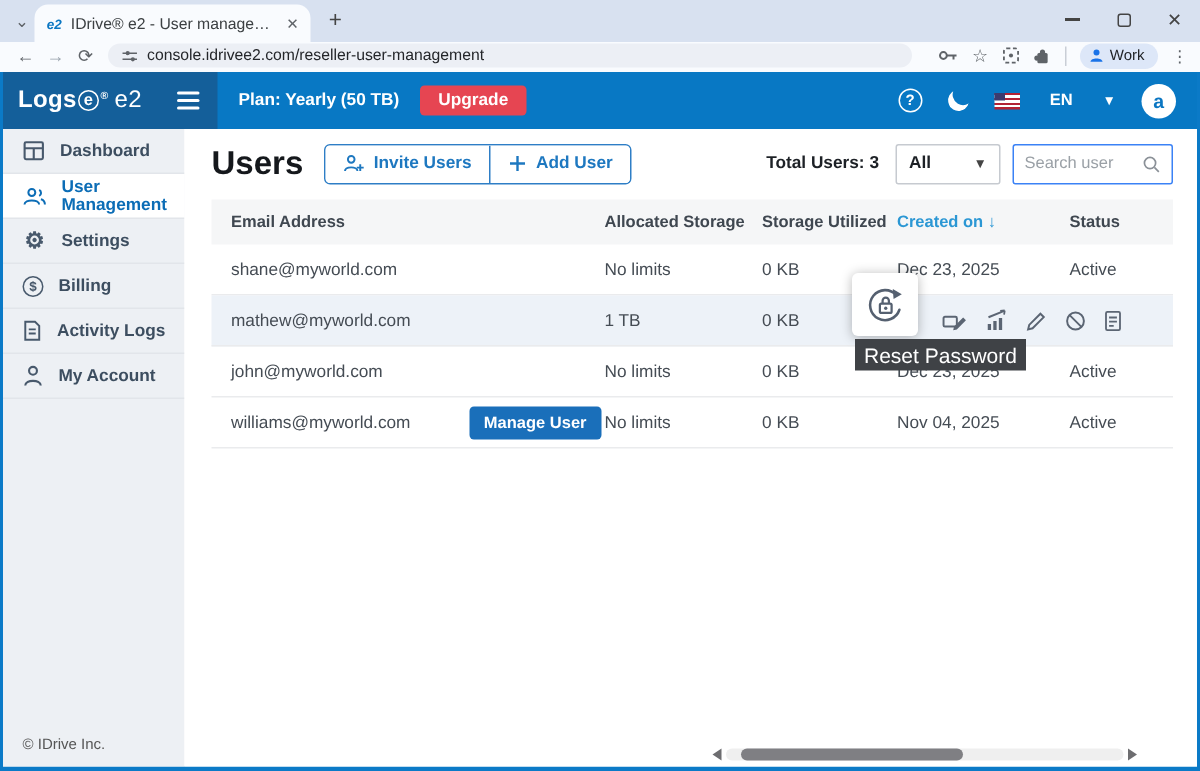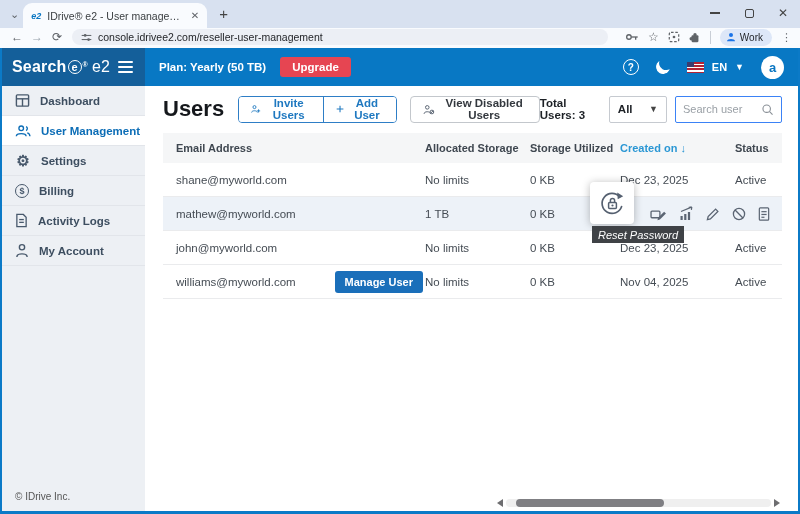--- a/index.html
+++ b/index.html
@@ -42,30 +42,30 @@
   .logo sup { font-size:7px; margin:-6px 1px 0 0; }
   .logo .prod { font-weight:normal; margin-left:3px; }
   .hamburger { display:flex; flex-direction:column; gap:3px; cursor:pointer; }
   .hamburger i { width:15px; height:2px; background:#fff; border-radius:1px; }
   .header-rest { flex:1; display:flex; align-items:center; padding:0 14px; gap:14px; }
   .plan-label { color:#fff; font-size:11.5px; font-weight:bold; }
   .upgrade-btn { background:#e64552; color:#fff; font-size:11.5px; font-weight:bold; border:none; border-radius:3px; padding:4px 12px; cursor:pointer; }
   .hdr-right { margin-left:auto; display:flex; align-items:center; gap:17px; }
   .help-ico { width:16px; height:16px; border:1.4px solid #fff; border-radius:50%; color:#fff; font-size:10px; font-weight:bold; display:flex; align-items:center; justify-content:center; cursor:pointer; }
   .moon-ico { width:14px; height:14px; border-radius:50%; box-shadow:inset 4px -3px 0 0 #fff; transform:rotate(-15deg); cursor:pointer; }
-  .lang { display:flex; align-items:center; gap:8px; cursor:pointer; }
+  .lang { display:flex; align-items:center; gap:20px; cursor:pointer; }
   .flag { width:17px; height:11px; background:repeating-linear-gradient(#b22234 0 1.6px, #fff 1.6px 3.2px); position:relative; }
   .flag::after { content:""; position:absolute; left:0; top:0; width:7px; height:5.5px; background:#3c3b6e; }
   .lang-code { color:#fff; font-size:11px; font-weight:bold; }
   .caret-w { color:#fff; font-size:9px; }
   .avatar { width:23px; height:23px; background:#fff; border-radius:50%; color:#0a76c2; font-size:13px; font-weight:bold; display:flex; align-items:center; justify-content:center; cursor:pointer; }
 
   .body { flex:1; display:flex; min-height:0; }
   
-  .sidebar { width:143px; background:#edf0f4; position:relative; flex:0 0 auto; }
+  .sidebar { width:121px; background:#edf0f4; position:relative; flex:0 0 auto; }
   .nav-item { height:30px; display:flex; align-items:center; gap:10px; padding-left:13px; font-size:11.5px; font-weight:bold; color:#3d4e60; border-bottom:1px solid #e2e5ea; cursor:pointer; }
   .nav-item svg, .nav-item .txt-ico { color:#48596c; flex:0 0 auto; }
   .nav-item.active { background:#fff; color:#0c6db6; }
   .nav-item.active svg { color:#0c6db6; }
   .gear-glyph { font-size:15px; line-height:1; width:16px; text-align:center; }
   .dollar-ico { width:14px; height:14px; border:1.3px solid currentColor; border-radius:50%; font-size:9px; font-weight:bold; display:flex; align-items:center; justify-content:center; }
   .sidebar-footer { position:absolute; bottom:9px; left:13px; font-size:10px; color:#555; }
 
   
   .main { flex:1; background:#fff; position:relative; padding:8px 16px 0 18px; min-width:0; }
@@ -92,21 +92,21 @@
   .c-created { width:115px; }
   .c-status { flex:1; }
   .th-created { color:#2b97d4; cursor:pointer; }
   .sort-arrow { font-size:11px; margin-left:3px; }
   .trow { display:flex; align-items:center; height:34px; border-bottom:1px solid #eaebed; font-size:11.5px; color:#454c54; position:relative; }
   .trow--hover { background:#edf2f8; }
   .manage-btn { margin-left:auto; margin-right:2px; background:#1a6fba; color:#fff; border:none; border-radius:3px; font-size:11px; font-weight:bold; padding:5px 10px; cursor:pointer; }
   .row-actions { position:absolute; left:487px; top:0; height:100%; display:flex; align-items:center; gap:12px; color:#5b6573; }
   .row-actions .act { cursor:pointer; display:flex; align-items:center; }
   .reset-card { position:absolute; left:427px; top:49px; width:44px; height:42px; background:#fff; border-radius:4px; box-shadow:0 1px 8px rgba(0,0,0,.28); display:flex; align-items:center; justify-content:center; z-index:6; color:#556070; cursor:pointer; }
-  .reset-tooltip { position:absolute; left:429px; top:93px; background:#3f4246; color:#fff; font-size:11px; padding:2.5px 6px; white-space:nowrap; z-index:6;font-style:italic; }
+  .reset-tooltip { position:absolute; left:429px; top:93px; background:#3f4246; color:#fff; font-size:14px; padding:2.5px 6px; white-space:nowrap; z-index:6; }
 
   
   .hscroll { position:absolute; bottom:3px; left:352px; width:283px; height:10px; display:flex; align-items:center; }
   .hs-arrow { width:0; height:0; border-style:solid; cursor:pointer; }
   .hs-left { border-width:4px 6px 4px 0; border-color:transparent #6d6d70 transparent transparent; margin-right:3px; }
   .hs-right { border-width:4px 0 4px 6px; border-color:transparent transparent transparent #6d6d70; margin-left:3px; }
   .hs-track { flex:1; height:8px; background:#efefef; border-radius:4px; position:relative; }
   .hs-thumb { position:absolute; left:10px; top:0; width:148px; height:8px; background:#7f7f83; border-radius:4px; cursor:grab; }
 </style>
 </head>
@@ -182,21 +182,21 @@
       </span>
       <span class="kebab">⋮</span>
     </div>
   </div>
 
   <div class="page">
 
     <div class="app-header">
       <div class="logo-block">
         <div class="logo">
-          <span>Search</span>
+          <span>Logs</span>
             <span class="ring-e">e</span>
             <sup>®</sup>
             <span class="prod">e2</span>
         </div>
         <div class="hamburger">
             <i></i>
             <i></i>
             <i></i>
           </div>
       </div>
@@ -289,31 +289,20 @@
             <button class="btn-blue">
               <svg width="12" height="12" viewBox="0 0 12 12">
                   <g stroke="#1e78c0" stroke-width="1.6">
                     <line x1="6" y1="1" x2="6" y2="11"></line>
                     <line x1="1" y1="6" x2="11" y2="6"></line>
                   </g>
                 </svg>
               <span>Add User</span>
             </button>
           </div>
-          <button class="btn-outline">
-            <svg width="15" height="13" viewBox="0 0 16 14">
-                <g fill="none" stroke="#5b6573" stroke-width="1.4">
-                  <circle cx="6" cy="4" r="2.5"></circle>
-                  <path d="M1.5 13 c0-3.8 9-3.8 9 0"></path>
-                  <circle cx="12.5" cy="10.5" r="2.6"></circle>
-                  <line x1="10.7" y1="12.3" x2="14.3" y2="8.7"></line>
-                </g>
-              </svg>
-            <span>View Disabled Users</span>
-          </button>
           <div class="head-spacer"></div>
           <span class="total-users">Total Users: 3</span>
           <div class="select-all">
             <span>All</span>
             <span class="caret-d">▼</span>
           </div>
           <div class="search-box">
             <input type="text" placeholder="Search user" style="">
             <svg width="13" height="13" viewBox="0 0 16 16">
                 <circle cx="7" cy="7" r="4.6" fill="none" stroke="#8a9097" stroke-width="1.4"></circle>

